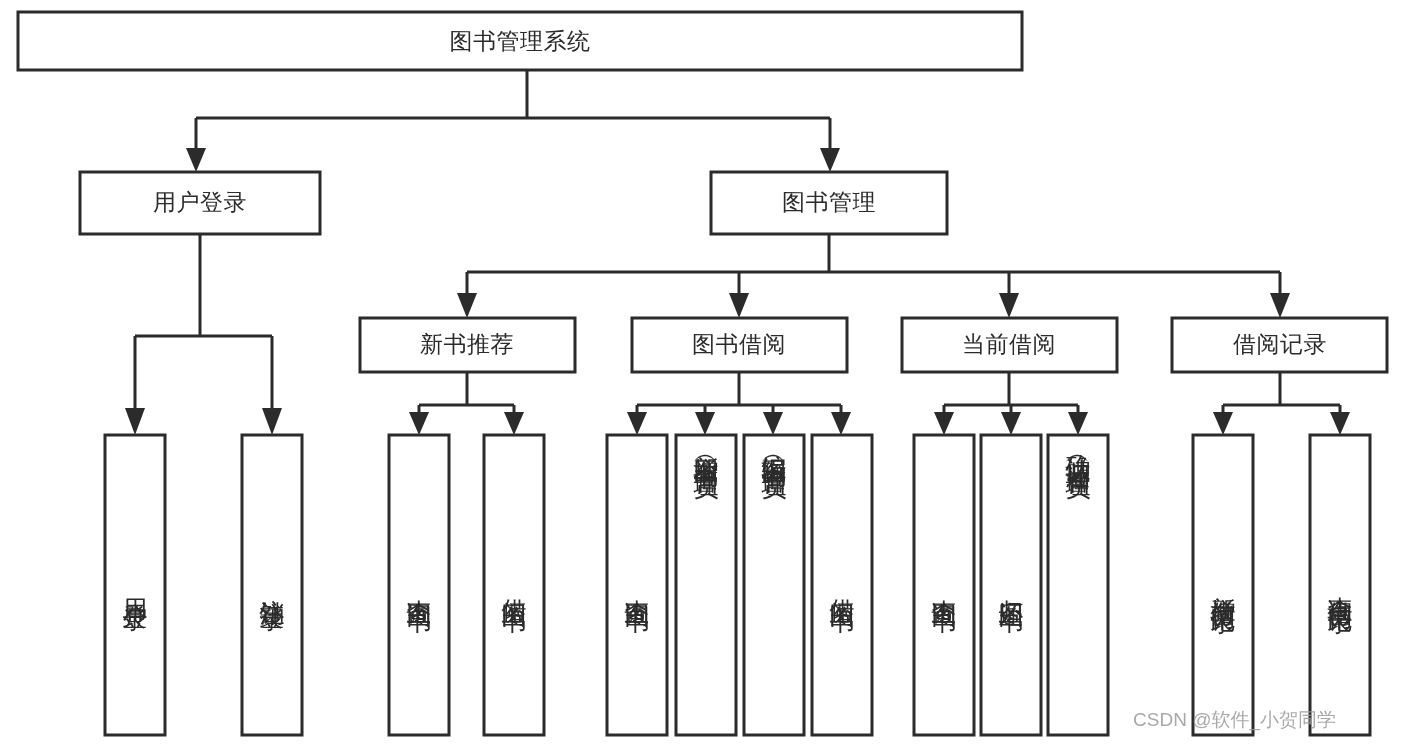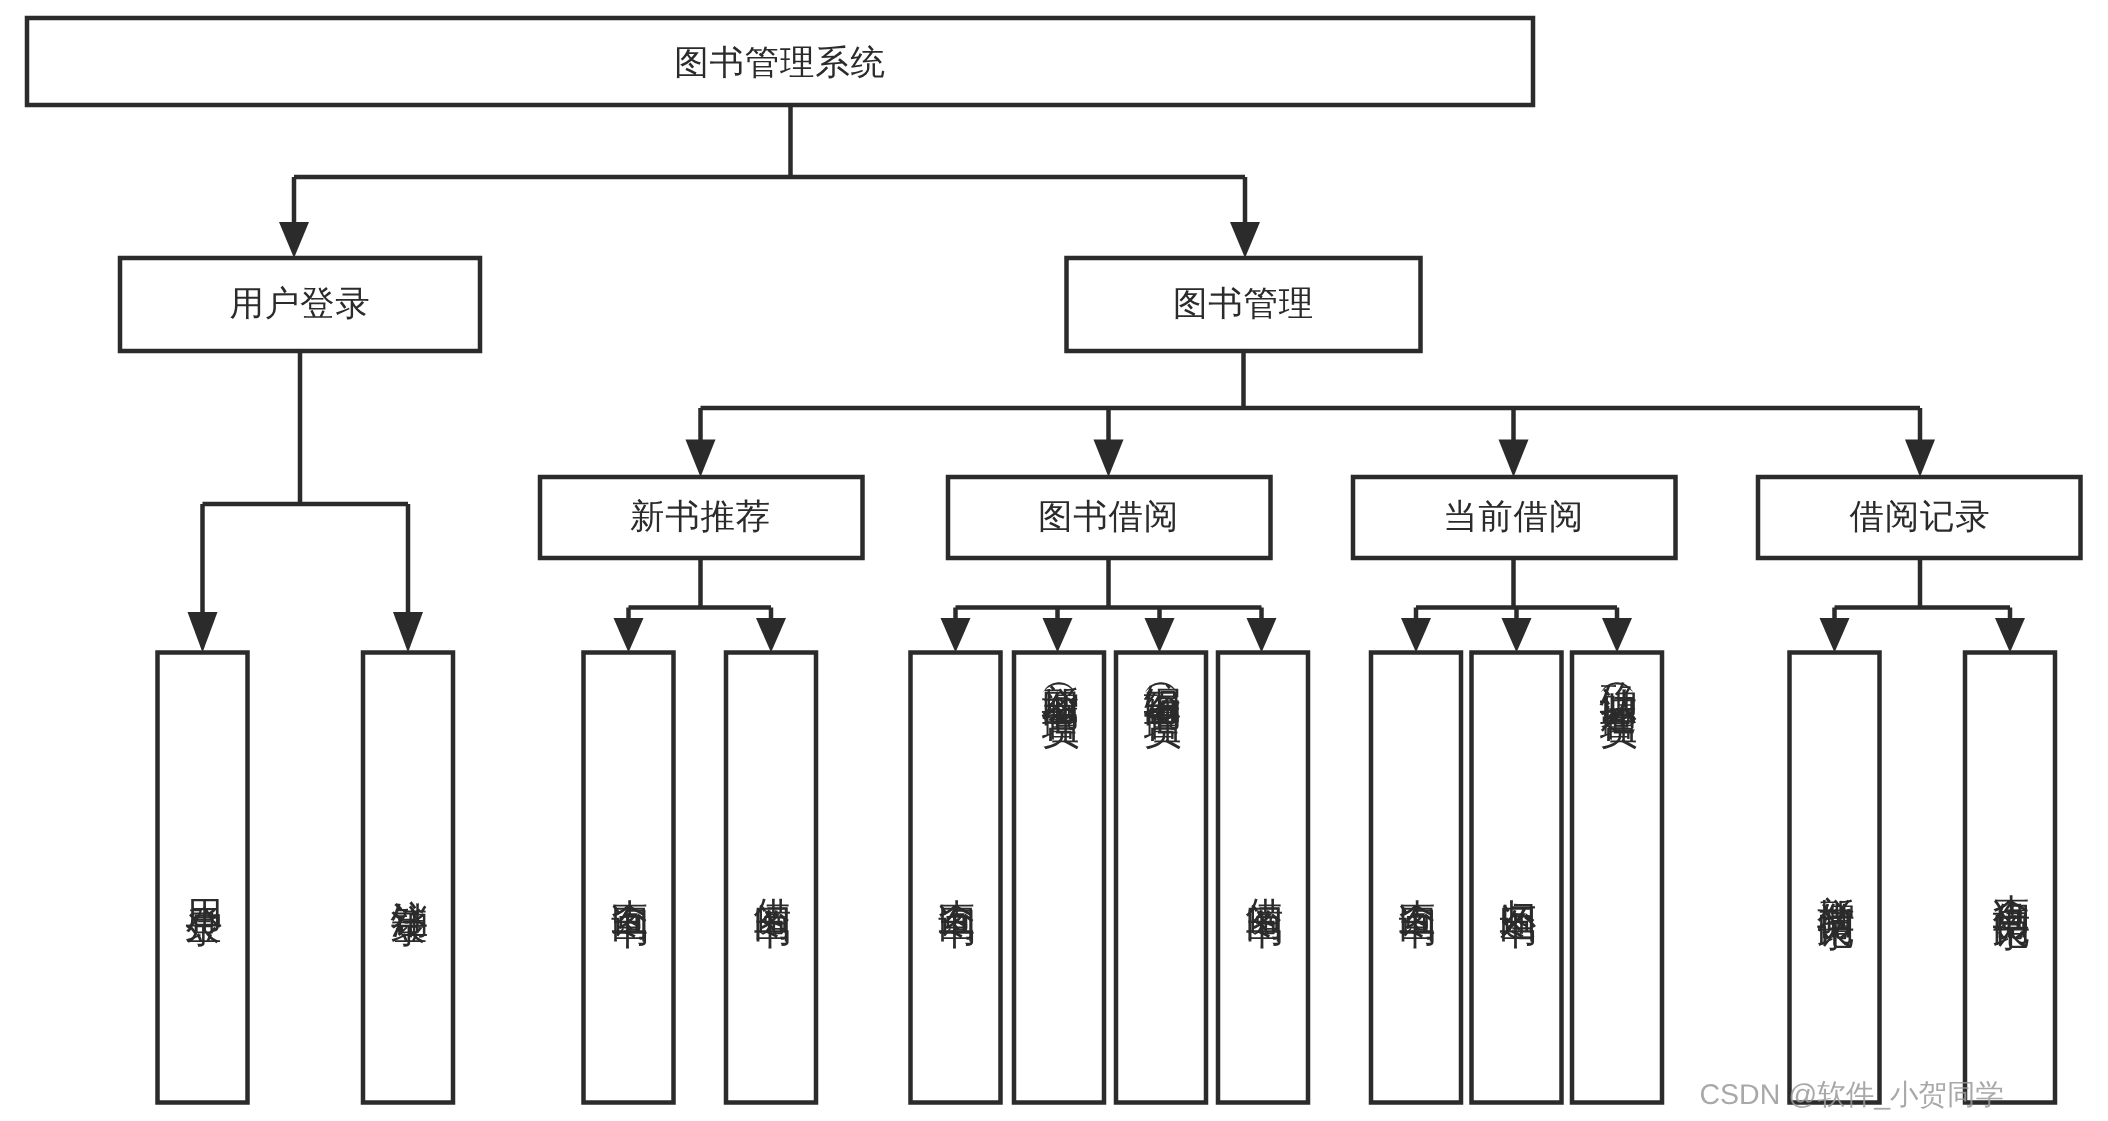--- a/index.html
+++ b/index.html
@@ -67,21 +67,21 @@
     font-size: 25px;
     line-height: 1.0;
     color: #2b2b2b;
     letter-spacing: 3px;
     white-space: nowrap;
     text-align: center;
   }
   .watermark {
     position: absolute;
     right: 8px;
-    bottom: 4px;
+    bottom: 14px;
     font-family: "Liberation Sans", "DejaVu Sans", sans-serif;
     font-size: 19px;
     color: #9a9a9a;
     opacity: 0.85;
     white-space: nowrap;
     pointer-events: none;
   }
 </style>
 </head>
 <body>

